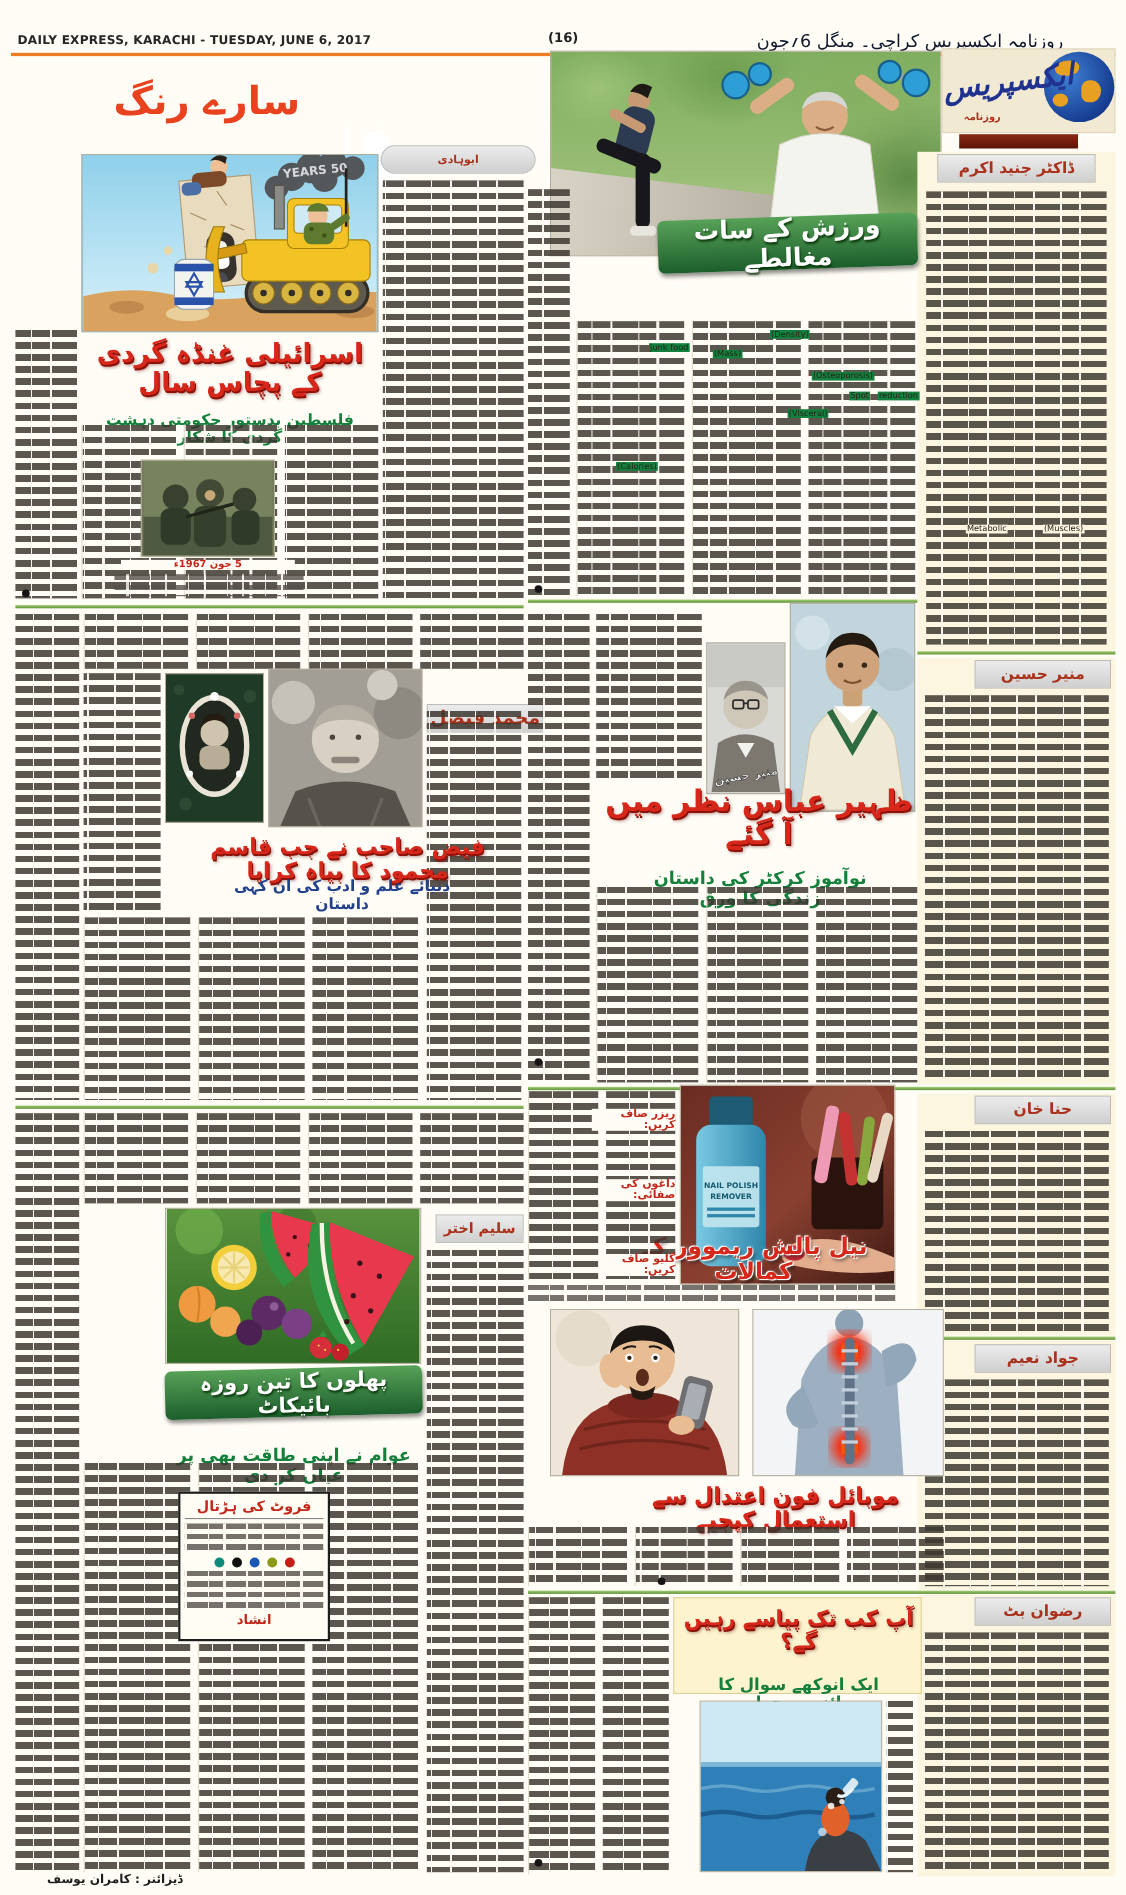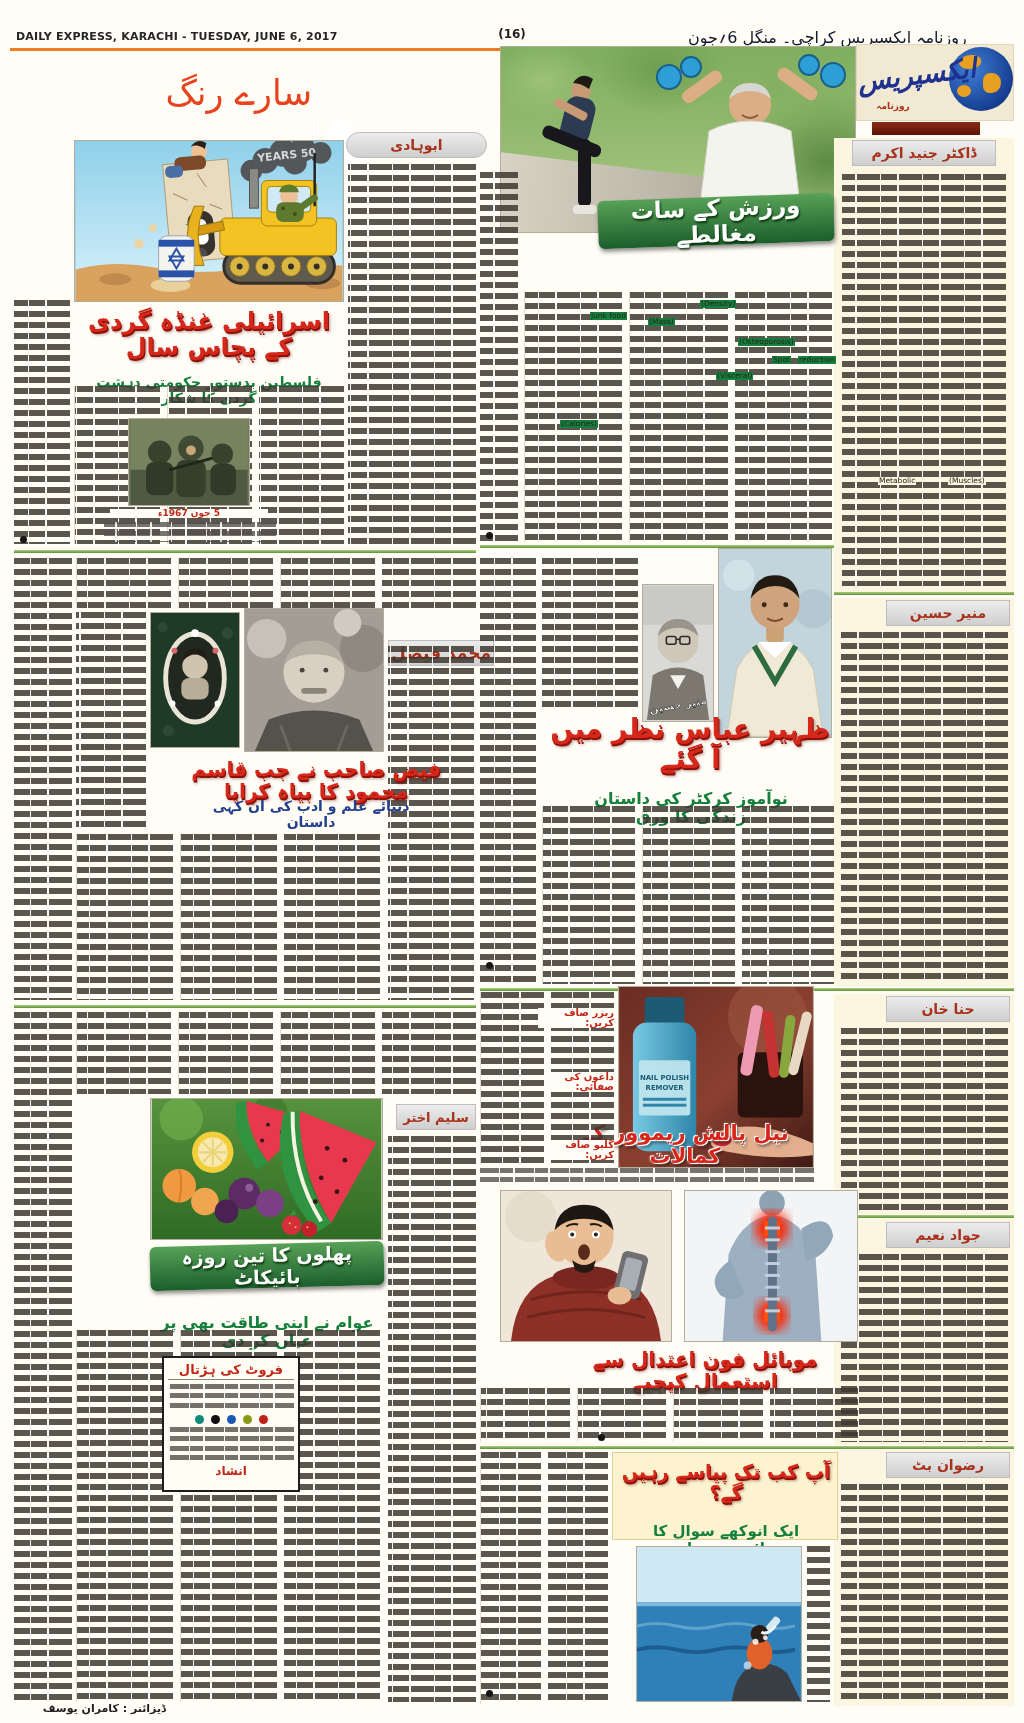--- a/index.html
+++ b/index.html
@@ -43,21 +43,21 @@
 
 <div class="page">
 
   <div class="abs" style="left:16px;top:30px;width:400px;height:16px;font-size:11px;font-weight:700;color:#262626;direction:ltr;text-align:left;letter-spacing:.2px;">DAILY EXPRESS, KARACHI - TUESDAY, JUNE 6, 2017</div>
   <div class="abs" style="left:490px;top:27px;width:44px;height:16px;font-size:12px;font-weight:700;color:#222;direction:ltr;text-align:center;">(16)</div>
   <div class="abs" style="left:688px;top:28px;width:322px;height:18px;font-size:16px;color:#0f172a;text-align:left;direction:rtl;">روزنامہ ایکسپریس کراچی۔ منگل 6؍جون 2017ء</div>
   <div class="abs rule-orange" style="left:10px;top:48px;width:1004px;height:3px;"></div>
 
   <div class="abs" style="left:10px;top:55px;width:492px;height:77px;background:linear-gradient(90deg,#fbd3a6,#f executive 0) , linear-gradient(90deg,#f9c28b,#ea7a22);">
     <div class="abs" style="left:0;top:0;width:110px;height:77px;background:#fffdf6;clip-path:polygon(0 0,95px 0,38px 77px,0 77px);"></div>
-    <div class="abs" style="left:86px;top:8px;width:216px;height:62px;font-size:35px;font-weight:400;color:#e8421f;line-height:60px;">سارے رنگ</div>
+    <div class="abs" style="left:70px;top:8px;width:216px;height:62px;font-size:35px;font-weight:700;color:#e8421f;text-align:center;line-height:60px;">سارے رنگ</div>
 
     <svg class="abs" viewBox="0 0 62 64" style="left:300px;top:60px;width:62px;height:64px;">
       <g fill="#ffffff">
         <circle cx="31" cy="16" r="12"></circle>
         <path d="M29,3 q2,-5 7,-5 q-1,5 -7,5"></path>
         <rect x="8" y="30" width="40" height="7" rx="2"></rect>
         <rect x="12" y="39" width="44" height="7" rx="2"></rect>
         <rect x="6" y="48" width="48" height="8" rx="2"></rect>
         <rect x="4" y="0" width="3" height="60"></rect>
       </g>
@@ -133,21 +133,21 @@
   <div class="abs eng" style="left:700px;top:300px;">(Density)</div>
   <div class="abs eng" style="left:738px;top:338px;">(Osteoporosis)</div>
   <div class="abs eng" style="left:590px;top:312px;">junk food</div>
   <div class="abs eng" style="left:560px;top:420px;">(Calories)</div>
   <div class="abs eng" style="left:798px;top:356px;">reduction</div>
   <div class="abs eng" style="left:772px;top:356px;">Spot</div>
   <div class="abs eng" style="left:716px;top:372px;">(Visceral)</div>
   <div class="abs bullet" style="left:486px;top:532px;"></div>
   <div class="abs rule-green" style="left:480px;top:545px;width:354px;height:3px;"></div>
 
-  <div class="abs author-bar" style="left:346px;top:132px;width:141px;height:26px;font-size:14px;border-radius:13px;">
+  <div class="abs author-bar" style="left:346px;top:132px;width:141px;height:26px;font-size:10px;border-radius:13px;">
     <span>ابوہادی</span>
   </div>
   <div class="abs greek" style="left:348px;top:164px;width:128px;height:380px;"></div>
 
   <svg class="abs photo" viewBox="0 0 270 162" style="left:74px;top:140px;width:270px;height:162px;background:#8fd0ea;">
     <defs>
       <linearGradient id="sky" x1="0" y1="0" x2="0" y2="1">
         <stop offset="0" stop-color="#8fd0ea"></stop>
           <stop offset="1" stop-color="#d9f1fa"></stop>
       </linearGradient>

